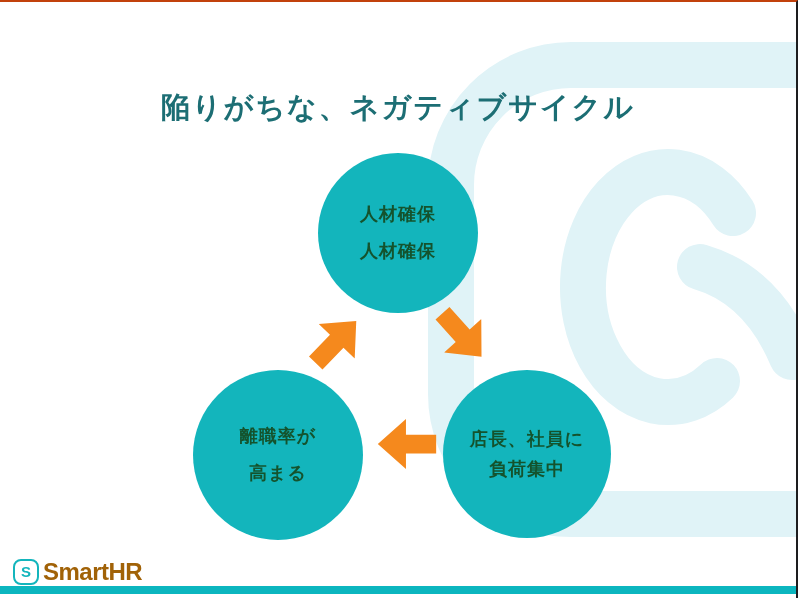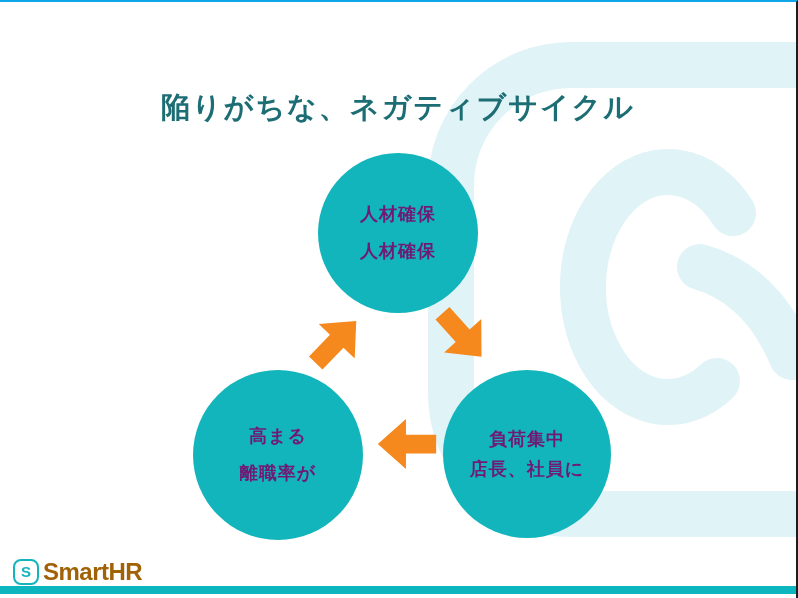--- a/index.html
+++ b/index.html
@@ -2,41 +2,41 @@
 <html><head>
 <meta charset="utf-8">
 <style>
   html,body{margin:0;padding:0;background:#e8e8e8;}
   .slide{
     position:relative;
     width:798px;height:598px;
     background:#ffffff;
     overflow:hidden;
     box-sizing:border-box;
-    border-top:2px solid #0ea5e9;
+    border-top:2px solid #c2410c;
     border-right:2px solid #1d1d1f;
     font-family:"Liberation Sans","DejaVu Sans",sans-serif;
   }
   .watermark{
     position:absolute;left:0;top:0;width:798px;height:598px;
     pointer-events:none;
   }
   .slide-title{
     position:absolute;left:0;top:86px;width:100%;
     text-align:center;
     font-size:29px;font-weight:bold;
     letter-spacing:2px;
     color:#1C6E74;
     z-index:3;
   }
   .cycle-circle{
     position:absolute;border-radius:50%;
     background:#13B5BC;
     display:flex;flex-direction:column;align-items:center;justify-content:center;
-    color:#701a75;font-weight:600;
+    color:#14532d;font-weight:600;
     text-align:center;
     z-index:2;
   }
   .circle-top{left:318px;top:151px;width:160px;height:160px;}
   .circle-left{left:193px;top:368px;width:170px;height:170px;}
   .circle-right{left:443px;top:368px;width:168px;height:168px;}
   .cycle-circle span{display:block;font-size:18px;letter-spacing:1px;}
   .circle-top span, .circle-left span{line-height:37px;}
   .circle-right span{line-height:30px;}
   .cycle-arrow{position:absolute;z-index:2;}
@@ -76,27 +76,27 @@
   </svg>
 
   <div class="slide-title">陥りがちな、ネガティブサイクル</div>
 
   <div class="cycle-circle circle-top">
     <span>人材確保</span>
     <span>人材確保</span>
   </div>
 
   <div class="cycle-circle circle-right">
+    <span>店長、社員に</span>
     <span>負荷集中</span>
-    <span>店長、社員に</span>
   </div>
 
   <div class="cycle-circle circle-left">
+    <span>離職率が</span>
     <span>高まる</span>
-    <span>離職率が</span>
   </div>
 
   <svg class="cycle-arrow arrow-top-to-right" width="62" height="50" viewBox="0 0 56 48">
     <path d="M0 15 L29 15 L29 0 L56 24 L29 48 L29 33 L0 33 Z" fill="#F5891D"></path>
   </svg>
 
   <svg class="cycle-arrow arrow-right-to-left" width="62" height="50" viewBox="0 0 56 48">
     <path d="M0 15 L29 15 L29 0 L56 24 L29 48 L29 33 L0 33 Z" fill="#F5891D"></path>
   </svg>
 

